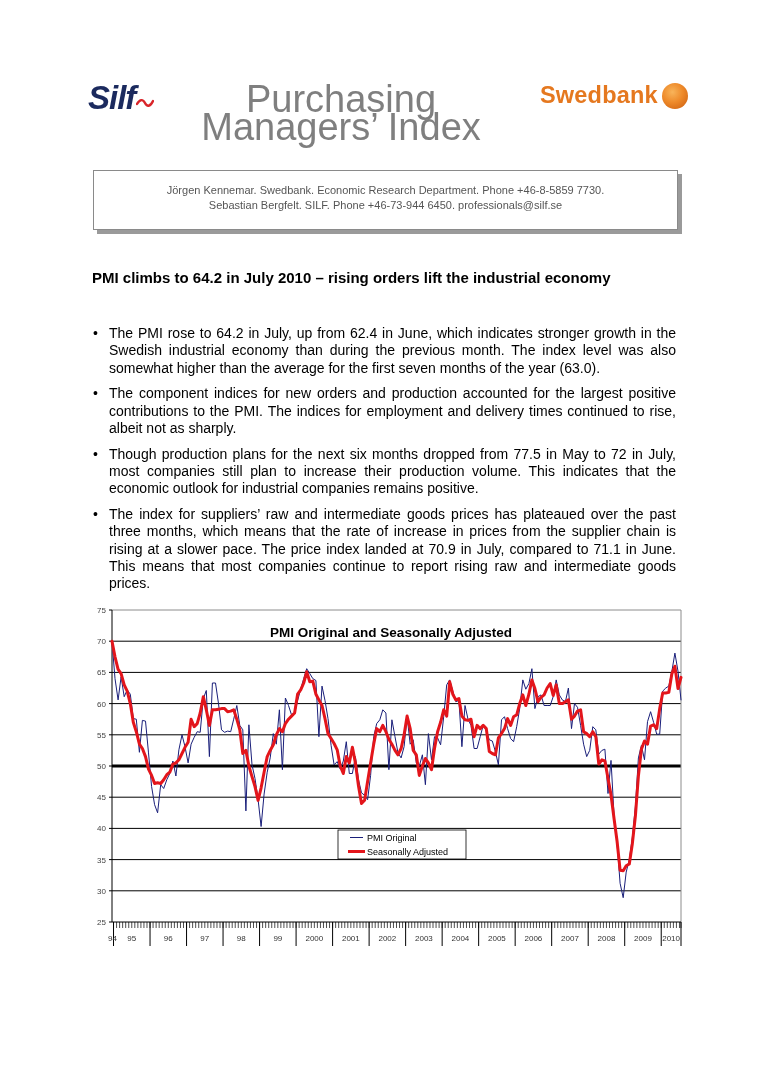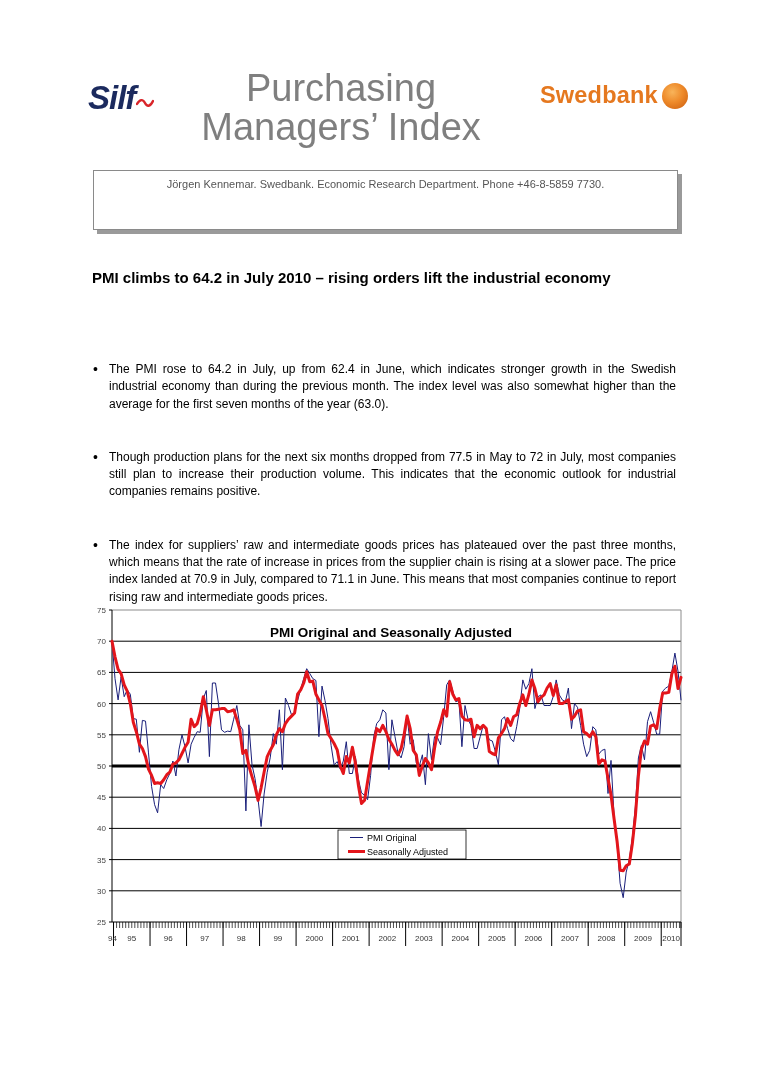--- a/index.html
+++ b/index.html
@@ -3,36 +3,36 @@
 <meta charset="utf-8">
 <style>
   html, body { margin: 0; padding: 0; background: #ffffff; }
   body { width: 768px; height: 1087px; position: relative; overflow: hidden; font-family: "Liberation Sans", sans-serif; color: #000; }
 
   .silf-logo { position: absolute; left: 88px; top: 78px; height: 40px; display: flex; align-items: center; }
   .silf-text { font-family: "Liberation Sans", sans-serif; font-weight: bold; font-style: italic; font-size: 33px; color: #1b2a5e; letter-spacing: -1px; line-height: 40px; }
   .silf-wave { margin-left: 1px; margin-top: 10px; }
 
   .title { position: absolute; left: 150px; width: 382px; text-align: center; font-size: 38px; color: #7f7f7f; line-height: 39px; }
-  .title-1 { top: 69px; }
+  .title-1 { top: 80px; }
   .title-2 { top: 108px; }
 
   .swed-logo { position: absolute; left: 540px; top: 82px; display: flex; align-items: center; }
   .swed-text { font-size: 23.5px; font-weight: bold; color: #e5781f; letter-spacing: 0.2px; }
   .swed-ball { width: 26px; height: 26px; border-radius: 50%; margin-left: 4px;
     background: radial-gradient(circle at 40% 35%, #f8b45a 0%, #ee8a2a 45%, #c95a0c 100%); }
 
   .contact-box { position: absolute; left: 93px; top: 170px; width: 585px; height: 60px; border: 1px solid #8a8a8a; background: #fff;
-    box-shadow: 4px 4px 0 #9a9a9a; text-align: center; font-size: 11px; color: #555; line-height: 14.5px; padding-top: 6px; box-sizing: border-box; }
+    box-shadow: 4px 4px 0 #9a9a9a; text-align: center; font-size: 11px; color: #555; line-height: 14.5px; padding-top: 12px; box-sizing: border-box; }
   .contact-line { display: block; }
 
   .headline { position: absolute; left: 92px; top: 266px; width: 545px; font-size: 15px; font-weight: bold; line-height: 24px; }
 
   .bullets { position: absolute; left: 92px; top: 325px; width: 584px; margin: 0; padding: 0; list-style: none; }
-  .bullet-item { position: relative; padding-left: 17px; font-size: 12px; line-height: 17.3px; text-align: justify; margin-bottom: 8.5px; margin-top: 36px; }
+  .bullet-item { position: relative; padding-left: 17px; font-size: 14px; line-height: 17.3px; text-align: justify; margin-bottom: 8.5px; }
   .bullet-dot { position: absolute; left: 1px; top: 0; font-size: 14px; }
   .bullet-dot::before { content: "\2022"; }
 
   #pmi-chart { position: absolute; left: 80px; top: 600px; width: 610px; height: 350px; }
 </style>
 </head>
 <body>
 
 <div class="silf-logo">
   <span class="silf-text">Silf</span>
@@ -44,28 +44,33 @@
 <div class="title title-1">Purchasing</div>
 <div class="title title-2">Managers’ Index</div>
 
 <div class="swed-logo">
   <span class="swed-text">Swedbank</span>
   <span class="swed-ball"></span>
 </div>
 
 <div class="contact-box">
   <span class="contact-line">Jörgen Kennemar. Swedbank. Economic Research Department. Phone +46-8-5859 7730.</span>
+  <span class="contact-line">Sebastian Bergfelt. SILF. Phone +46-73-944 6450. professionals@silf.se</span>
 </div>
 
 <div class="headline">PMI climbs to 64.2 in July 2010 – rising orders lift the industrial economy</div>
 
 <ul class="bullets">
   <li class="bullet-item">
     <span class="bullet-dot"></span>
     <span>The PMI rose to 64.2 in July, up from 62.4 in June, which indicates stronger growth in the Swedish industrial economy than during the previous month. The index level was also somewhat higher than the average for the first seven months of the year (63.0).</span>
+  </li>
+  <li class="bullet-item">
+    <span class="bullet-dot"></span>
+    <span>The component indices for new orders and production accounted for the largest positive contributions to the PMI. The indices for employment and delivery times continued to rise, albeit not as sharply.</span>
   </li>
   <li class="bullet-item">
     <span class="bullet-dot"></span>
     <span>Though production plans for the next six months dropped from 77.5 in May to 72 in July, most companies still plan to increase their production volume. This indicates that the economic outlook for industrial companies remains positive.</span>
   </li>
   <li class="bullet-item">
     <span class="bullet-dot"></span>
     <span>The index for suppliers’ raw and intermediate goods prices has plateaued over the past three months, which means that the rate of increase in prices from the supplier chain is rising at a slower pace. The price index landed at 70.9 in July, compared to 71.1 in June. This means that most companies continue to report rising raw and intermediate goods prices.</span>
   </li>
 </ul>

